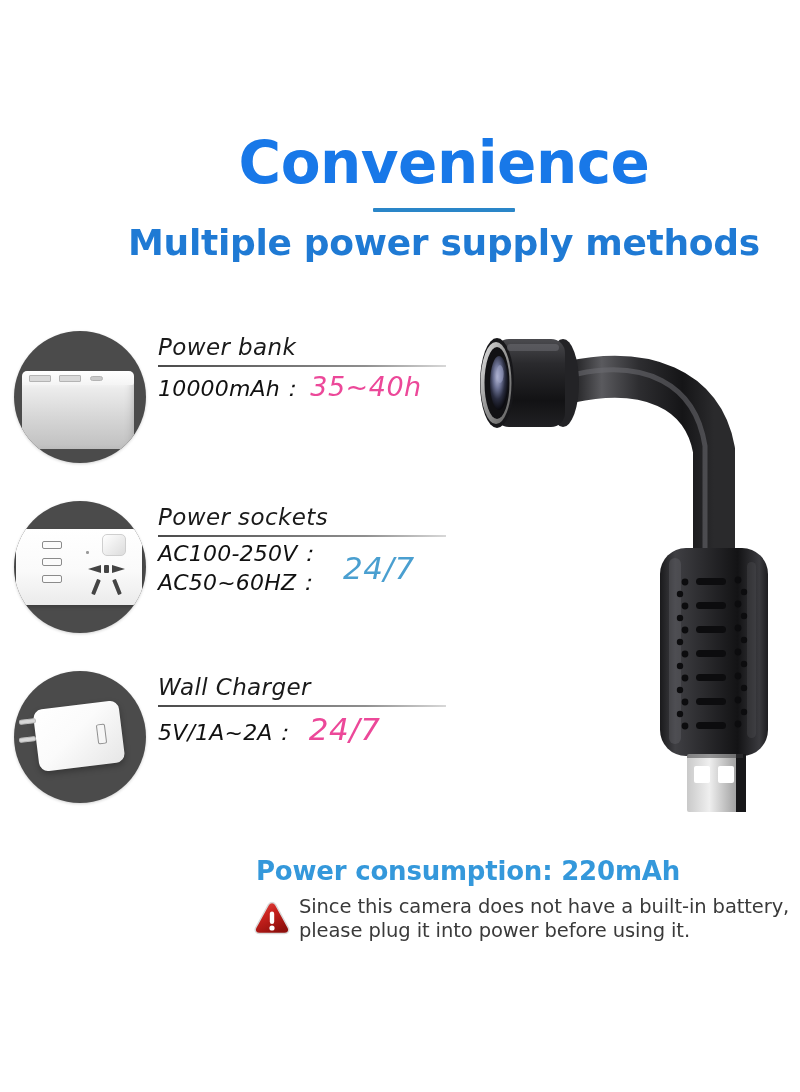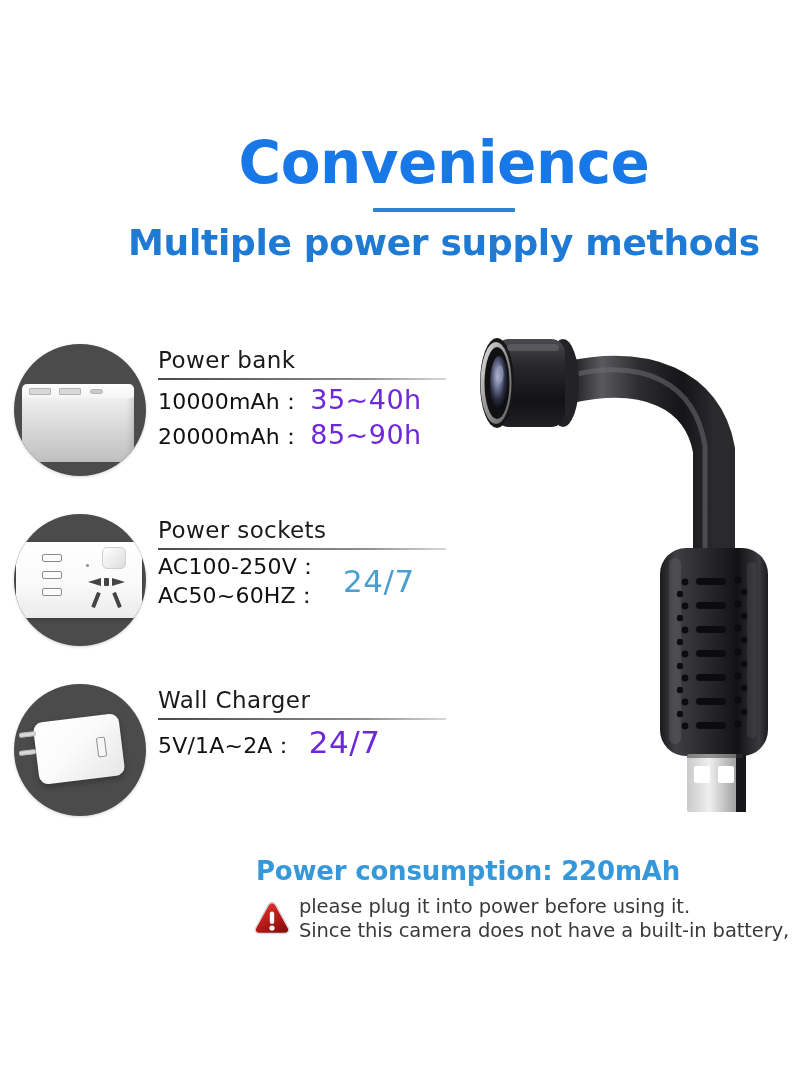--- a/index.html
+++ b/index.html
@@ -47,23 +47,24 @@
     font-size: 36px;
     font-weight: bold;
     color: #1f7ad4;
     letter-spacing: -0.3px;
     line-height: 1.1;
   }
 
   
   #spec-list {
     position: absolute;
-    top: 338px;
+    top: 325px;
     left: 0;
     width: 470px;
+    font-style: italic;
   }
   .spec-row {
     position: relative;
     height: 170px;
   }
   .spec-icon-wrap {
     position: absolute;
     left: 14px;
     top: 6px;
     width: 132px;
@@ -107,21 +108,21 @@
     white-space: nowrap;
     line-height: 1.32;
   }
   .spec-label {
     font-size: 22px;
     color: #111111;
     letter-spacing: 0.2px;
   }
   .spec-value {
     font-size: 27px;
-    color: #6d28d9;
+    color: #ec4899;
     margin-left: 8px;
     letter-spacing: 0.5px;
   }
   
   .spec-body.two-line-shared {
     position: relative;
   }
   .spec-body.two-line-shared .shared-value {
     position: absolute;
     left: 185px;
@@ -322,24 +323,20 @@
         <div class="pb-port p3"></div>
       </div>
     </div>
     <div class="spec-text">
       <div class="spec-heading">Power bank</div>
       <div class="spec-divider"></div>
       <div class="spec-body">
         <div class="spec-line">
           <span class="spec-label">10000mAh：</span>
           <span class="spec-value">35~40h</span>
-        </div>
-        <div class="spec-line">
-          <span class="spec-label">20000mAh：</span>
-          <span class="spec-value">85~90h</span>
         </div>
       </div>
     </div>
   </div>
 
   <div class="spec-row">
     <div class="spec-icon-wrap">
       <div class="icon-circle">
         <div class="sk-plate"></div>
         <div class="sk-usb u1"></div>
@@ -522,17 +519,17 @@
           </linearGradient>
         </defs>
         <path d="M19 2.5 C20.6 2.5 21.8 3.3 22.6 4.7 L35.2 27.6 C36 29.1 36 30.6 35.2 31.8
                  C34.4 33 33.1 33.5 31.4 33.5 L6.6 33.5 C4.9 33.5 3.6 33 2.8 31.8
                  C2 30.6 2 29.1 2.8 27.6 L15.4 4.7 C16.2 3.3 17.4 2.5 19 2.5 Z" fill="url(#triGrad)" stroke="#d9d9d9" stroke-width="1.4"></path>
         <rect x="16.8" y="11.5" width="4.4" height="12.5" rx="2.2" fill="#ffffff"></rect>
         <circle cx="19" cy="28" r="2.6" fill="#ffffff"></circle>
       </svg>
     </div>
     <div id="warning-text">
+      <div>Since this camera does not have a built-in battery,</div>
       <div>please plug it into power before using it.</div>
-      <div>Since this camera does not have a built-in battery,</div>
     </div>
   </div>
 </div>
 
 </body></html>

